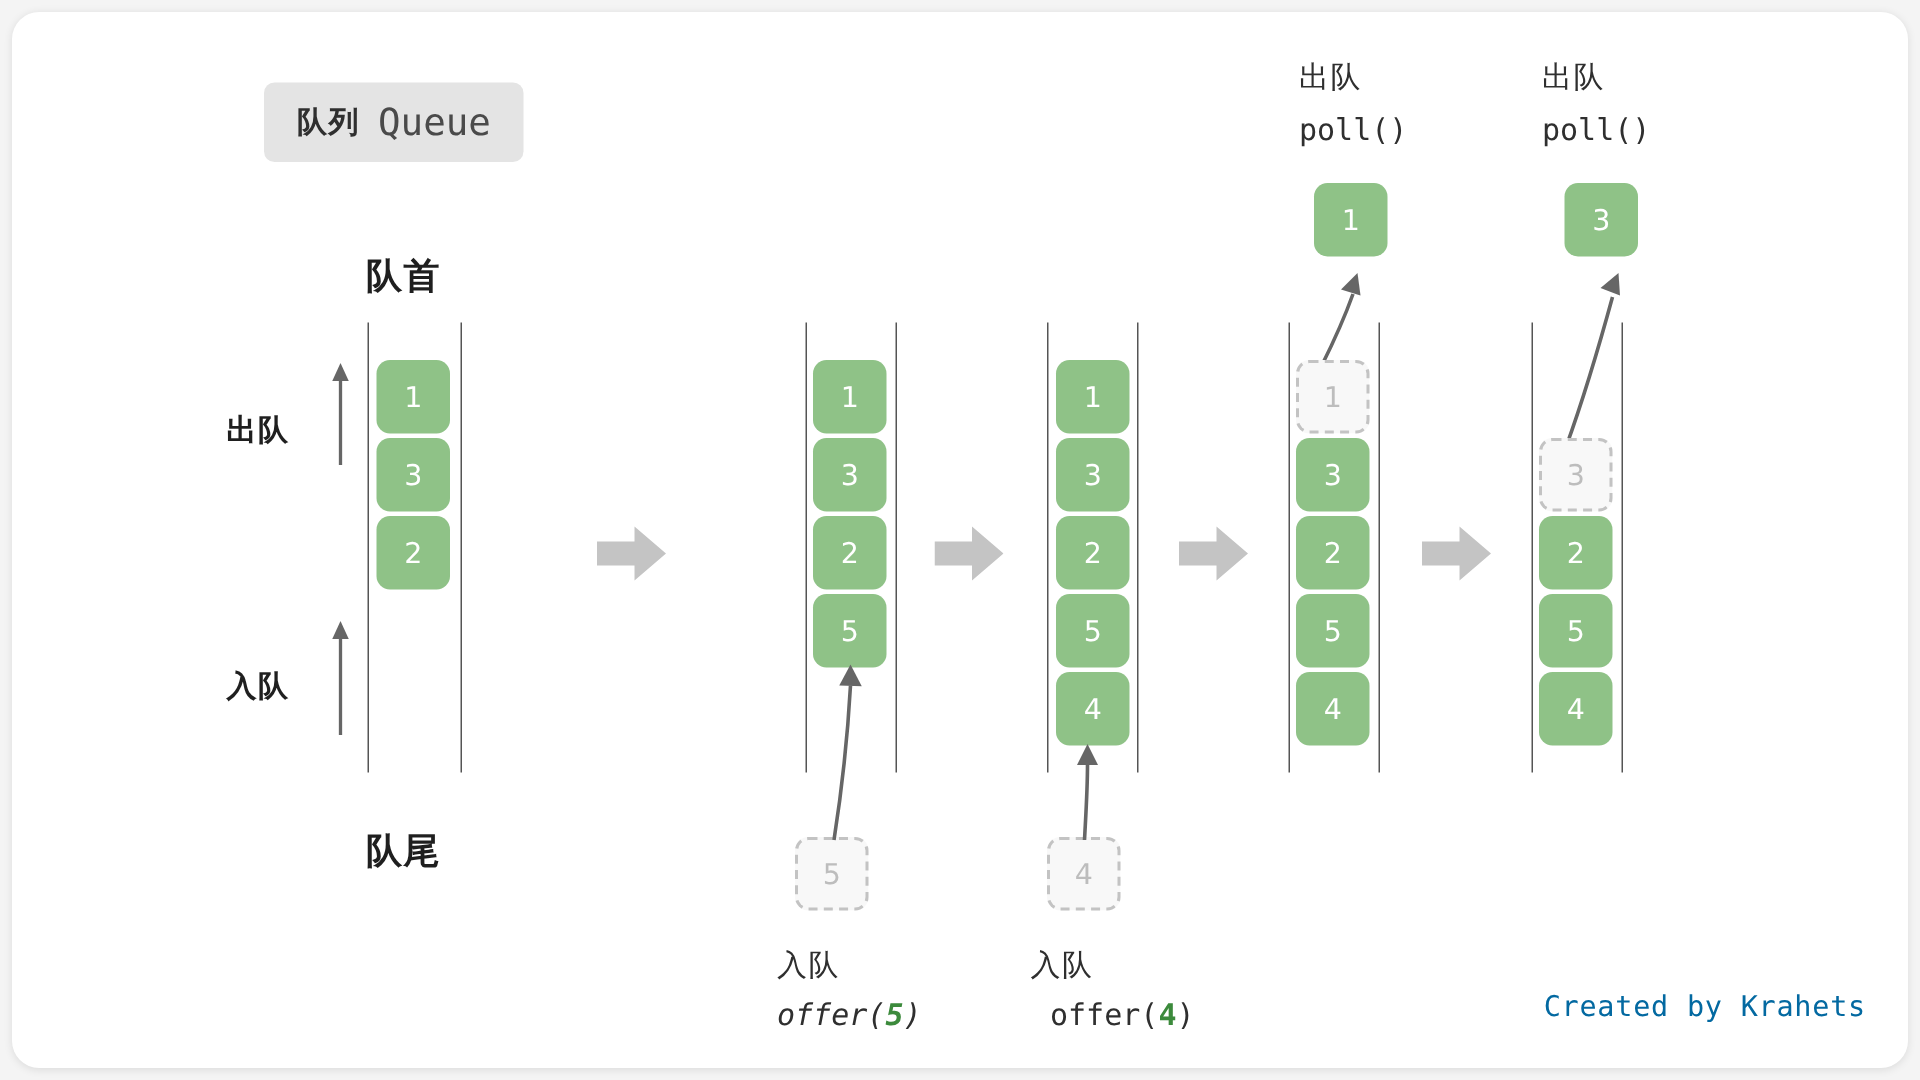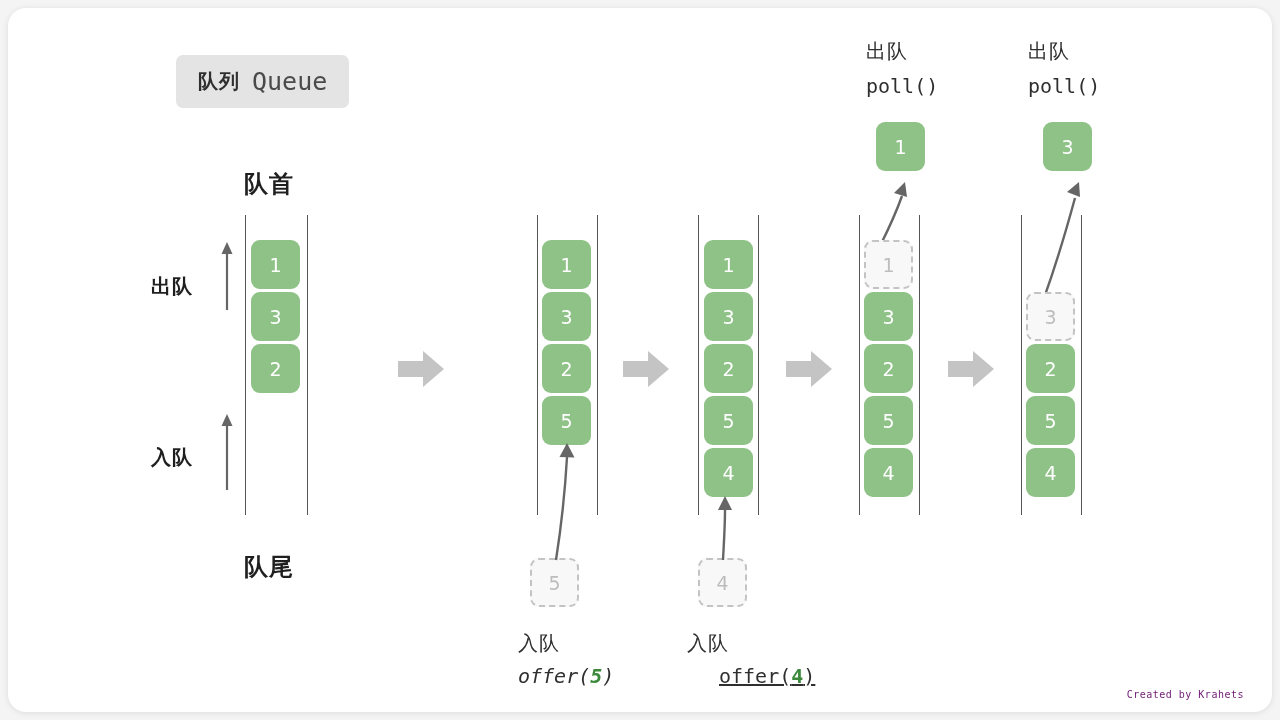--- a/index.html
+++ b/index.html
@@ -116,23 +116,23 @@
   }
 
   
   .dir-arrow { position: absolute; }
 
   .curve { position: absolute; }
 
   .footer {
     position: absolute;
     right: 28px;
-    bottom: 12px;
-    font-size: 10px;
-    color: #701a75;
+    bottom: 30px;
+    font-size: 19px;
+    color: #0369a1;
     font-family: "DejaVu Sans Mono", "Liberation Mono", monospace;
     letter-spacing: 0.5px;
   }
 </style>
 </head>
 <body>
 
 <div id="canvas">
   <div id="card">
 
@@ -198,21 +198,21 @@
     <div class="cell solid" style="left:696px; top:388px;">5</div>
     <div class="cell solid" style="left:696px; top:440px;">4</div>
 
     <div class="cell ghost" style="left:690px; top:550px;">4</div>
     <svg class="curve" style="left:688px; top:478px;" width="60" height="78">
       <path d="M 27 74 C 28 55, 29 40, 29 24" stroke="#666666" stroke-width="2.4" fill="none"></path>
       <polygon points="29,10 22,24 36,24" fill="#666666"></polygon>
     </svg>
 
     <div class="abs op-label-cn" style="left:679px; top:622px;">入队</div>
-    <div class="abs op-label-code" style="left:711px; top:656px;text-decoration:underline;"><span>offer(</span><span class="hl">4</span><span>)</span></div>
+    <div class="abs op-label-code" style="left:692px; top:656px;"><span>offer(</span><span class="hl">4</span><span>)</span></div>
 
     <svg class="step-arrow" style="left:778px; top:341px;">
       <polygon points="0,12 25,12 25,2 46,20 25,38 25,28 0,28" fill="#c4c4c4"></polygon>
     </svg>
 
     <div class="abs op-label-cn" style="left:858px; top:30px;">出队</div>
     <div class="abs op-label-code" style="left:858px; top:66px;">poll()</div>
 
     <div class="cell solid" style="left:868px; top:114px;">1</div>
 

